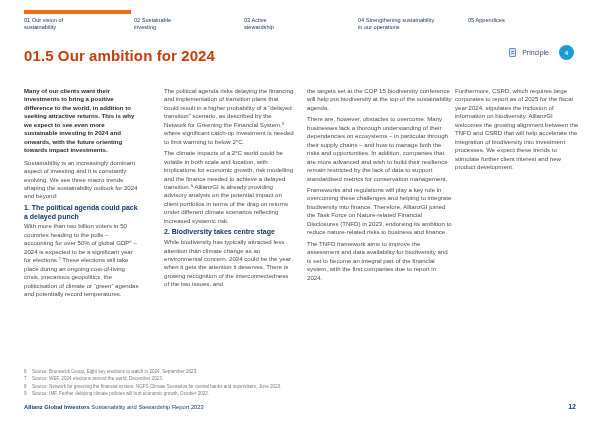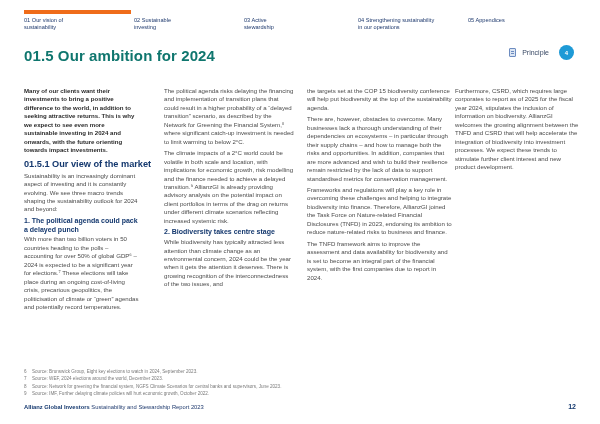--- a/index.html
+++ b/index.html
@@ -4,21 +4,21 @@
 <style>
   * { box-sizing: border-box; margin: 0; padding: 0; }
   html, body { width: 600px; height: 424px; background: #ffffff; overflow: hidden; }
   body { position: relative; font-family: "Liberation Sans", sans-serif; color: #4a4a4a; }
 
   .topnav { position: absolute; top: 10px; left: 24px; right: 24px; height: 28px; }
   .nav-item { position: absolute; top: 0; width: 100px; padding-top: 7px; font-size: 5.6px; line-height: 7px; color: #1f3a6e; cursor: pointer; }
   .nav-item.active::before { content: ""; position: absolute; top: 0; left: 0; width: 107px; height: 4px; background: #ef6c1a; }
   .nav-item .txt { display: block; }
 
-  .page-title { position: absolute; top: 47px; left: 24px; font-size: 15px; color: #0f766e; letter-spacing: 0.1px; }
+  .page-title { position: absolute; top: 47px; left: 24px; font-size: 15px; color: #c2410c; letter-spacing: 0.1px; }
 
   .principle { position: absolute; top: 45px; right: 26px; display: flex; align-items: center; gap: 6px; }
   .principle-icon { width: 7px; height: 9px; border: 1px solid #6d8cc0; background: #dbe5f3; border-radius: 1px; position: relative; }
   .principle-icon::after { content: ""; position: absolute; left: 1px; right: 1px; top: 2px; height: 1px; background: #6d8cc0; box-shadow: 0 2px 0 #6d8cc0; }
   .principle-label { font-size: 7px; color: #3a4a66; }
   .principle-badge { width: 15px; height: 15px; border-radius: 50%; background: #1e9ad6; color: #fff; font-size: 6px; font-weight: bold; display: flex; align-items: center; justify-content: center; margin-left: 4px; }
 
   .col { position: absolute; top: 87px; font-size: 6.1px; line-height: 8.45px; color: #4a4a4a; }
   .col p { margin-bottom: 3px; }
   .col1 { left: 24px; width: 115px; }
@@ -65,21 +65,20 @@
 <h1 class="page-title">01.5 Our ambition for 2024</h1>
 
 <div class="principle">
   <span class="principle-icon"></span>
   <span class="principle-label">Principle</span>
   <span class="principle-badge">4</span>
 </div>
 
 <div class="col col1">
   <p class="lead">Many of our clients want their investments to bring a positive difference to the world, in addition to seeking attractive returns. This is why we expect to see even more sustainable investing in 2024 and onwards, with the future orienting towards impact investments.</p>
-  <h2 class="sub">01.5.1 Our view of the market</h2>
   <p>Sustainability is an increasingly dominant aspect of investing and it is constantly evolving. We see three macro trends shaping the sustainability outlook for 2024 and beyond:</p>
   <h3 class="sub">1. The political agenda could pack a delayed punch</h3>
   <p>With more than two billion voters in 50 countries heading to the polls – accounting for over 50% of global GDP⁶ – 2024 is expected to be a significant year for elections.⁷ These elections will take place during an ongoing cost-of-living crisis, precarious geopolitics, the politicisation of climate or “green” agendas and potentially record temperatures.</p>
 </div>
 
 <div class="col col2">
   <p>The political agenda risks delaying the financing and implementation of transition plans that could result in a higher probability of a “delayed transition” scenario, as described by the Network for Greening the Financial System,⁸ where significant catch-up investment is needed to limit warming to below 2°C.</p>
   <p>The climate impacts of a 2°C world could be volatile in both scale and location, with implications for economic growth, risk modelling and the finance needed to achieve a delayed transition.⁹ AllianzGI is already providing advisory analysis on the potential impact on client portfolios in terms of the drag on returns under different climate scenarios reflecting increased systemic risk.</p>
   <h3 class="sub">2. Biodiversity takes centre stage</h3>
   <p>While biodiversity has typically attracted less attention than climate change as an environmental concern, 2024 could be the year when it gets the attention it deserves. There is growing recognition of the interconnectedness of the two issues, and</p>

